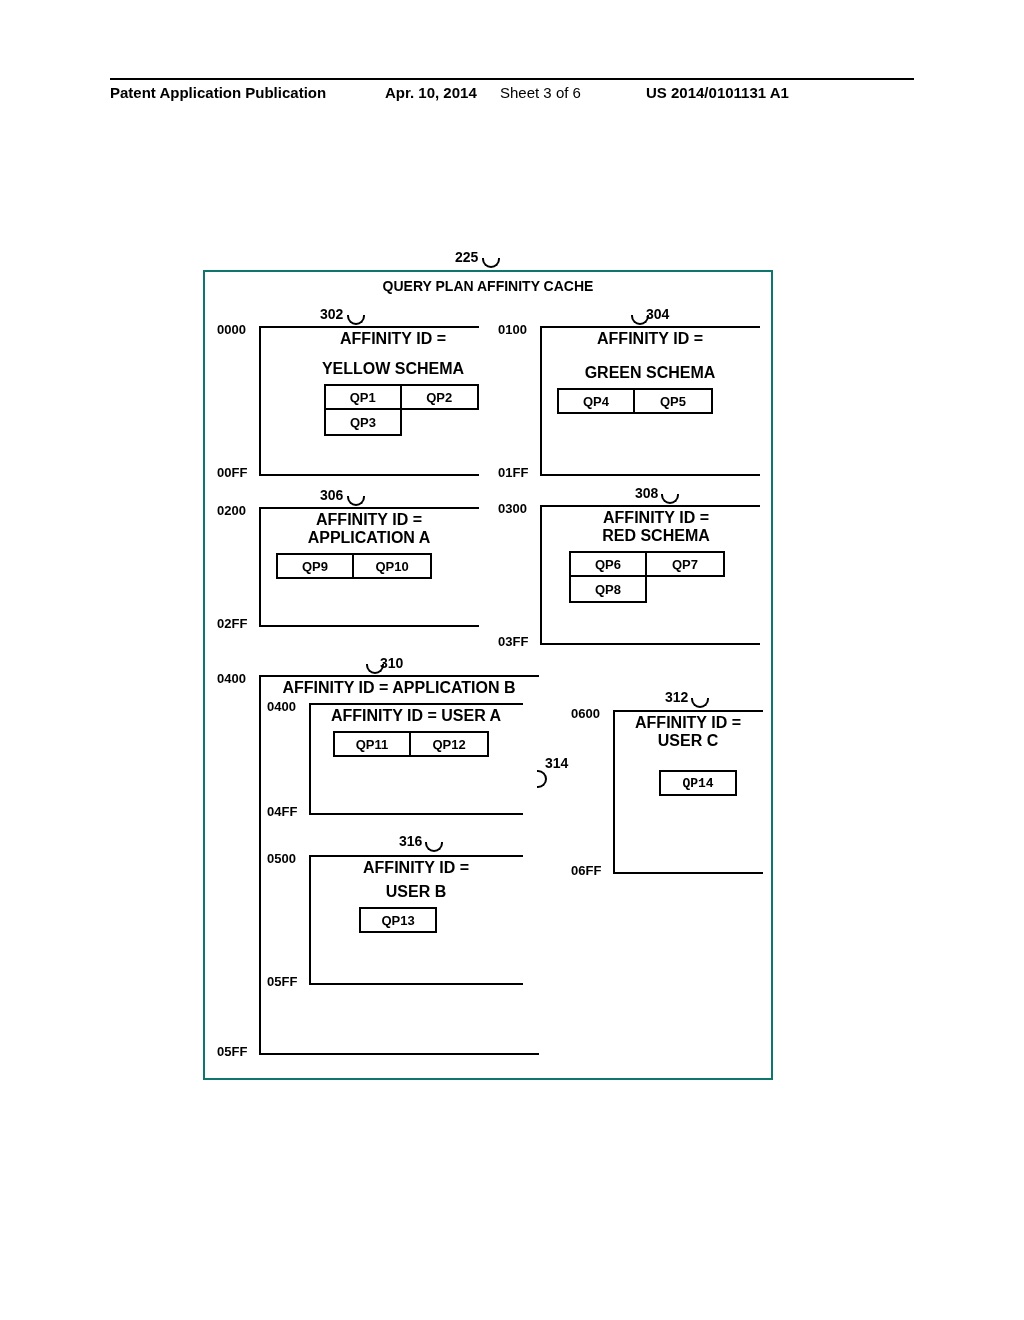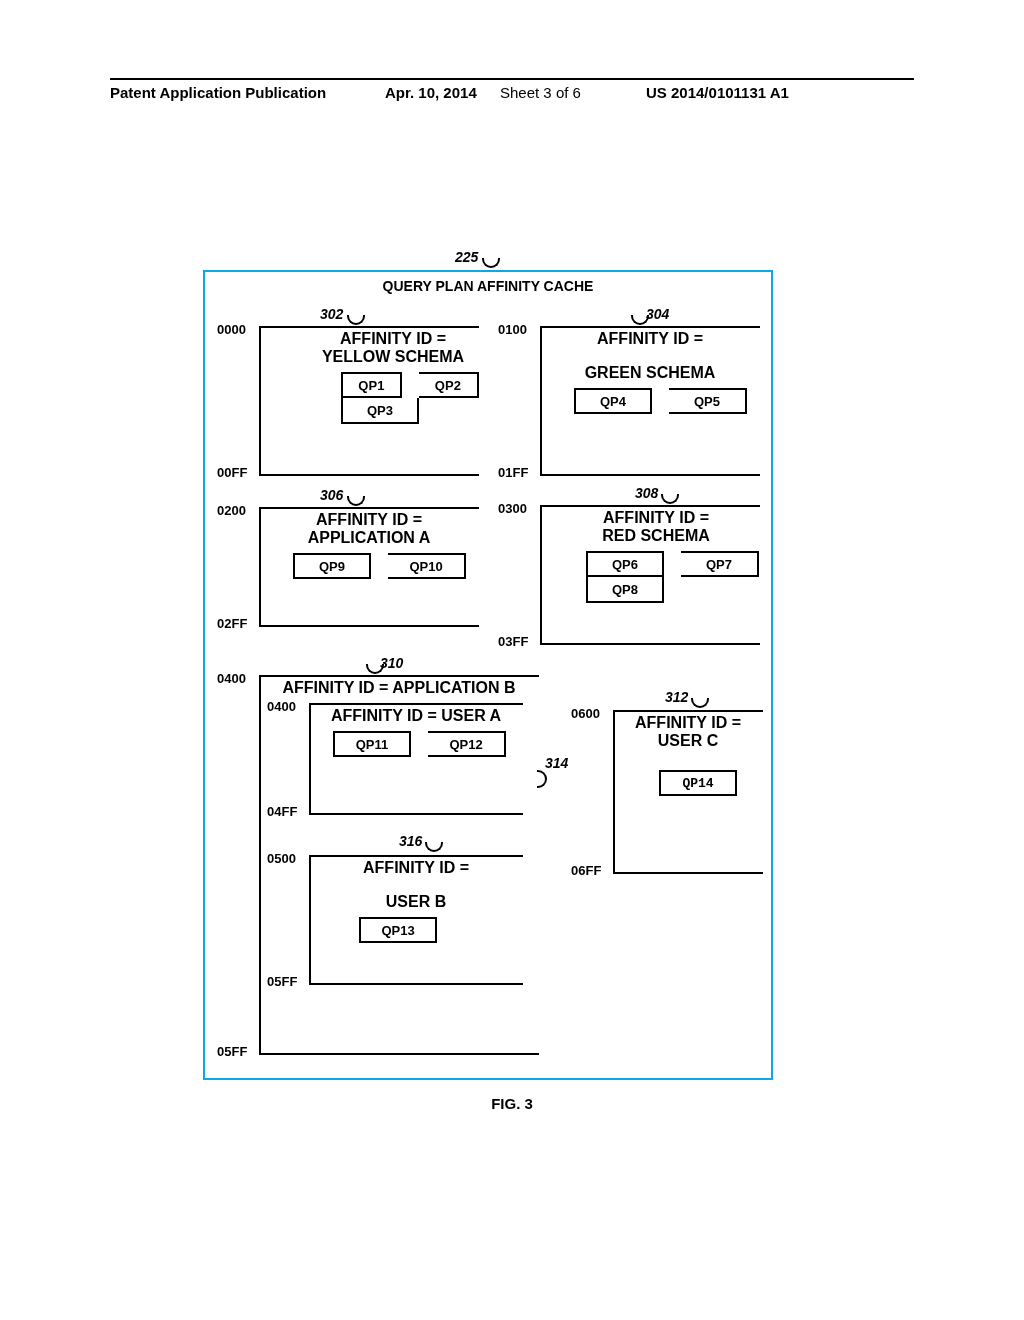--- a/index.html
+++ b/index.html
@@ -32,36 +32,35 @@
   .hmid  { left: 385px; }
   .hspc  { left: 500px; font-weight: normal; }
   .hright{ left: 646px; }
 
   .cache-box {
     position: absolute;
     left: 203px;
     top: 270px;
     width: 570px;
     height: 810px;
-    border: 2px solid #0ea5e9;
+    border: 2px solid #0f766e;
     box-sizing: border-box;
   }
   .cache-title {
     text-align: center;
     font-weight: bold;
     font-size: 14px;
     margin-top: 6px;
   }
 
   
   .ref {
     position: absolute;
     font-weight: bold;
     font-size: 14px;
-    font-style: italic;
   }
   .hook {
     position: absolute;
     width: 14px;
     height: 8px;
     border: 2px solid #000;
     border-top: none;
     border-radius: 0 0 10px 10px;
   }
   .hook-left { 
@@ -97,22 +96,22 @@
 
   .mblock .aff-title {
     text-align: center;
     font-weight: bold;
     font-size: 16px;
     margin-top: 4px;
   }
 
   .qp-row {
     display: flex;
-    gap: 17px;
-    margin: 6px 0 0 34px;
+    gap: 0;
+    margin: 6px 0 0 17px;
   }
   .qp-cell {
     border: 2px solid #000;
     width: 78px;
     height: 26px;
     display: flex;
     align-items: center;
     justify-content: center;
     font-weight: bold;
     font-size: 13px;
@@ -149,21 +148,21 @@
     <div class="cache-title">QUERY PLAN AFFINITY CACHE</div>
 
     <div class="ref" style="left:115px; top:34px;">302</div>
     <div class="hook" style="left:142px; top:43px;"></div>
 
     <div class="mblock" style="left:54px; top:54px; width:220px; height:150px;padding-left:48px;">
       <div class="frame"></div>
       <div class="addr-top">0000</div>
       <div class="addr-bot">00FF</div>
       <div class="aff-title">AFFINITY ID =</div>
-      <div class="aff-title" style="margin-top:0">YELLOW SCHEMA</div>
+      <div class="aff-title" style="margin-top:12px">YELLOW SCHEMA</div>
       <div class="qp-row">
         <div class="qp-cell">QP1</div>
         <div class="qp-cell">QP2</div>
       </div>
       <div class="qp-row" style="margin-top:0">
         <div class="qp-cell" style="border-top:none">QP3</div>
       </div>
     </div>
 
     <div class="ref" style="left:441px; top:34px;">304</div>
@@ -235,21 +234,21 @@
       </div>
 
       <div class="ref" style="left:140px; top:158px;">316</div>
       <div class="hook" style="left:166px; top:167px;"></div>
 
       <div class="mblock" style="left:50px; top:180px; width:214px; height:130px;">
         <div class="frame"></div>
         <div class="addr-top">0500</div>
         <div class="addr-bot">05FF</div>
         <div class="aff-title">AFFINITY ID =</div>
-        <div class="aff-title" style="margin-top:16px">USER B</div>
+        <div class="aff-title" style="margin-top:6px">USER B</div>
         <div class="qp-row" style="margin-left:50px">
           <div class="qp-cell">QP13</div>
         </div>
       </div>
     </div>
 
     <div class="ref" style="left:340px; top:483px;">314</div>
     <div class="hook hook-left" style="left:332px; top:498px;"></div>
 
     <div class="ref" style="left:460px; top:417px;">312</div>
@@ -261,14 +260,13 @@
       <div class="addr-bot">06FF</div>
       <div class="aff-title">AFFINITY ID =</div>
       <div class="aff-title" style="margin-top:0">USER C</div>
       <div class="qp-row" style="margin-left:46px; margin-top:20px;font-family:Liberation Mono, monospace;">
         <div class="qp-cell">QP14</div>
       </div>
     </div>
 
   </div>
 
-  <div class="figlabel">FIG. 3</div>
 </div>
 
 </body></html>

